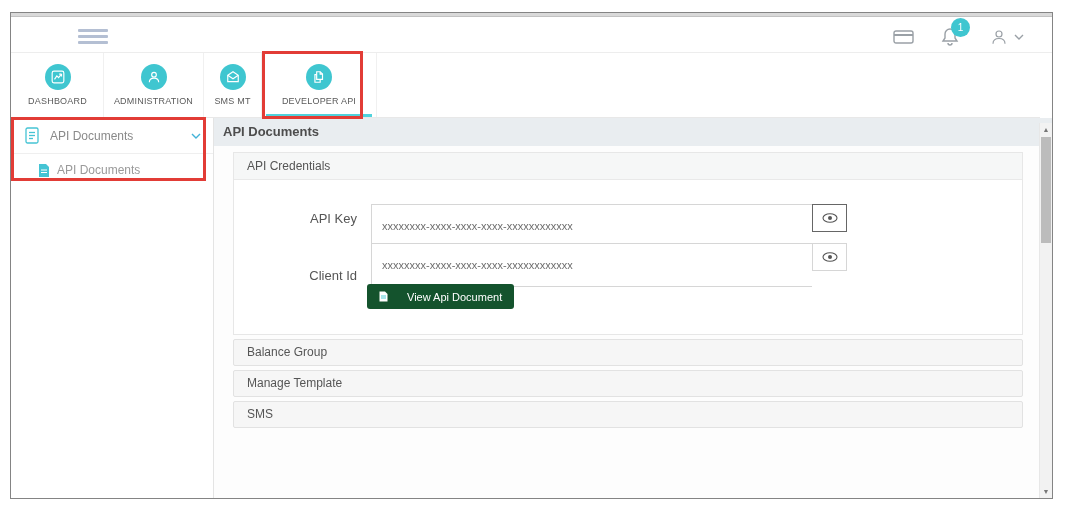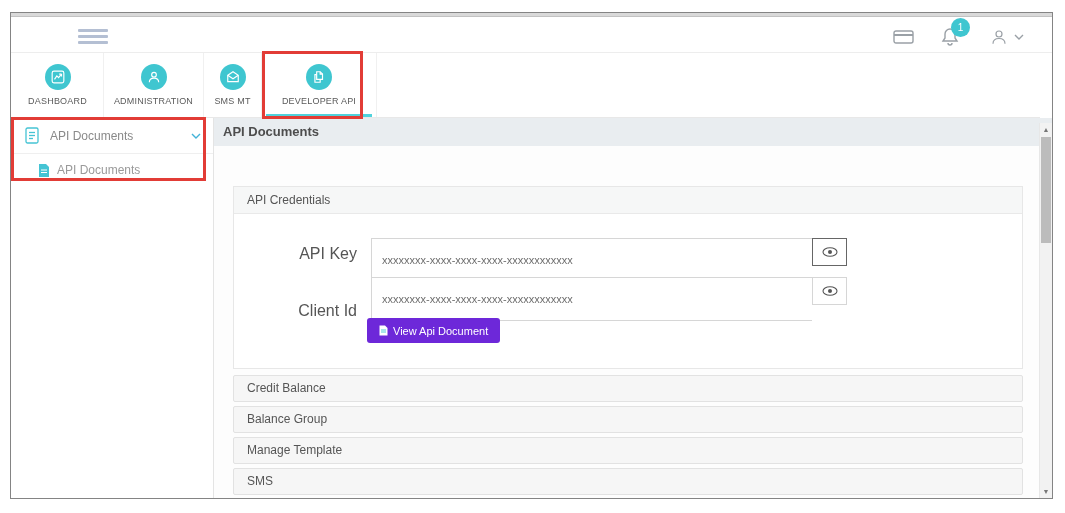--- a/index.html
+++ b/index.html
@@ -35,35 +35,35 @@
   .side-item{height:36px;border-bottom:1px solid #efefef;display:flex;align-items:center;
              padding:0 12px 0 14px;cursor:pointer;color:#8a8a8a;font-size:12px;}
   .side-item .slabel{margin-left:11px;flex:1;}
   .side-sub{height:32px;display:flex;align-items:center;padding-left:27px;cursor:pointer;color:#9a9a9a;font-size:12px;}
   .side-sub .slabel{margin-left:7px;}
   .chev{color:#44b3d8;font-size:11px;}
 
   .content{flex:1;background:#fdfdfd;position:relative;}
   .pagetitle{height:28px;background:#e9edf0;font-size:13px;font-weight:bold;color:#4d4d4d;
              line-height:28px;padding-left:9px;}
-  .scrollarea{position:absolute;left:0;top:28px;right:13px;bottom:0;padding:6px 0 0 19px;margin-top:34px;}
+  .scrollarea{position:absolute;left:0;top:28px;right:13px;bottom:0;padding:6px 0 0 19px;}
 
   .panel{width:790px;border:1px solid #e7e7e7;background:#fff;}
   .panel-h{height:27px;background:#f6f7f7;border-bottom:1px solid #e9e9e9;font-size:12px;color:#555;
            line-height:26px;padding-left:13px;cursor:pointer;}
   .panel-b{height:154px;position:relative;background:#fff;}
-  .f-label{position:absolute;left:0;width:123px;text-align:right;font-size:16px;color:#555;}
+  .f-label{position:absolute;left:0;width:123px;text-align:right;font-size:13px;color:#555;}
   .igroup{position:absolute;left:137px;height:28px;display:flex;}
   .igroup input{width:441px;height:44px;border:1px solid #d6d6d6;border-right:none;padding:0 10px;
                 font-size:11px;color:#6e6e6e;font-family:"Liberation Sans","DejaVu Sans",sans-serif;outline:none;}
   .eye-btn{width:35px;height:28px;background:#fff;border:1px solid #d6d6d6;display:flex;align-items:center;
            justify-content:center;color:#555;cursor:pointer;padding:0;}
   .eye-btn.focused{border:1px solid #666;}
-  .teal-btn{position:absolute;left:133px;top:104px;height:25px;background:#6d28d9;color:#fff;border:none;
-            border-radius:3px;font-size:11px;padding:0 12px;display:flex;align-items:center;gap:5px;cursor:pointer;
+  .teal-btn{position:absolute;left:133px;top:104px;height:25px;background:#14532d;color:#fff;border:none;
+            border-radius:3px;font-size:11px;padding:0 12px;display:flex;align-items:center;gap:19px;cursor:pointer;
             font-family:"Liberation Sans","DejaVu Sans",sans-serif;}
 
   .acc-bar{width:790px;height:27px;background:#f6f6f6;border:1px solid #e2e2e2;border-radius:2px;
            font-size:12px;color:#555;line-height:25px;padding-left:13px;margin-top:4px;cursor:pointer;}
   .acc-bar.first{margin-top:6px;}
 
   
   .vscroll{position:absolute;right:0;top:5px;bottom:0;width:13px;background:#f2f2f2;border-left:1px solid #e7e7e7;}
   .vthumb{position:absolute;left:1px;top:14px;width:10px;height:106px;background:#bcbcbc;}
   .sarrow{position:absolute;left:0;width:12px;text-align:center;font-size:7px;color:#777;cursor:pointer;}
@@ -225,21 +225,20 @@
                     <path d="M0.5 0.5 H6 L8.5 3 V10.5 H0.5 Z" fill="#fff"></path>
                     <line x1="2" y1="5" x2="7" y2="5" stroke="#3fc6d0" stroke-width="0.9"></line>
                     <line x1="2" y1="7" x2="7" y2="7" stroke="#3fc6d0" stroke-width="0.9"></line>
                   </svg>
               </span>
               <span>View Api Document</span>
             </button>
           </div>
         </div>
 
-        <div class="acc-bar first">Credit Balance</div>
         <div class="acc-bar">Balance Group</div>
         <div class="acc-bar">Manage Template</div>
         <div class="acc-bar">SMS</div>
       </div>
 
       <div class="vscroll">
         <div class="sarrow" style="top:3px;">▲</div>
         <div class="vthumb"></div>
         <div class="sarrow" style="bottom:3px;">▼</div>
       </div>

